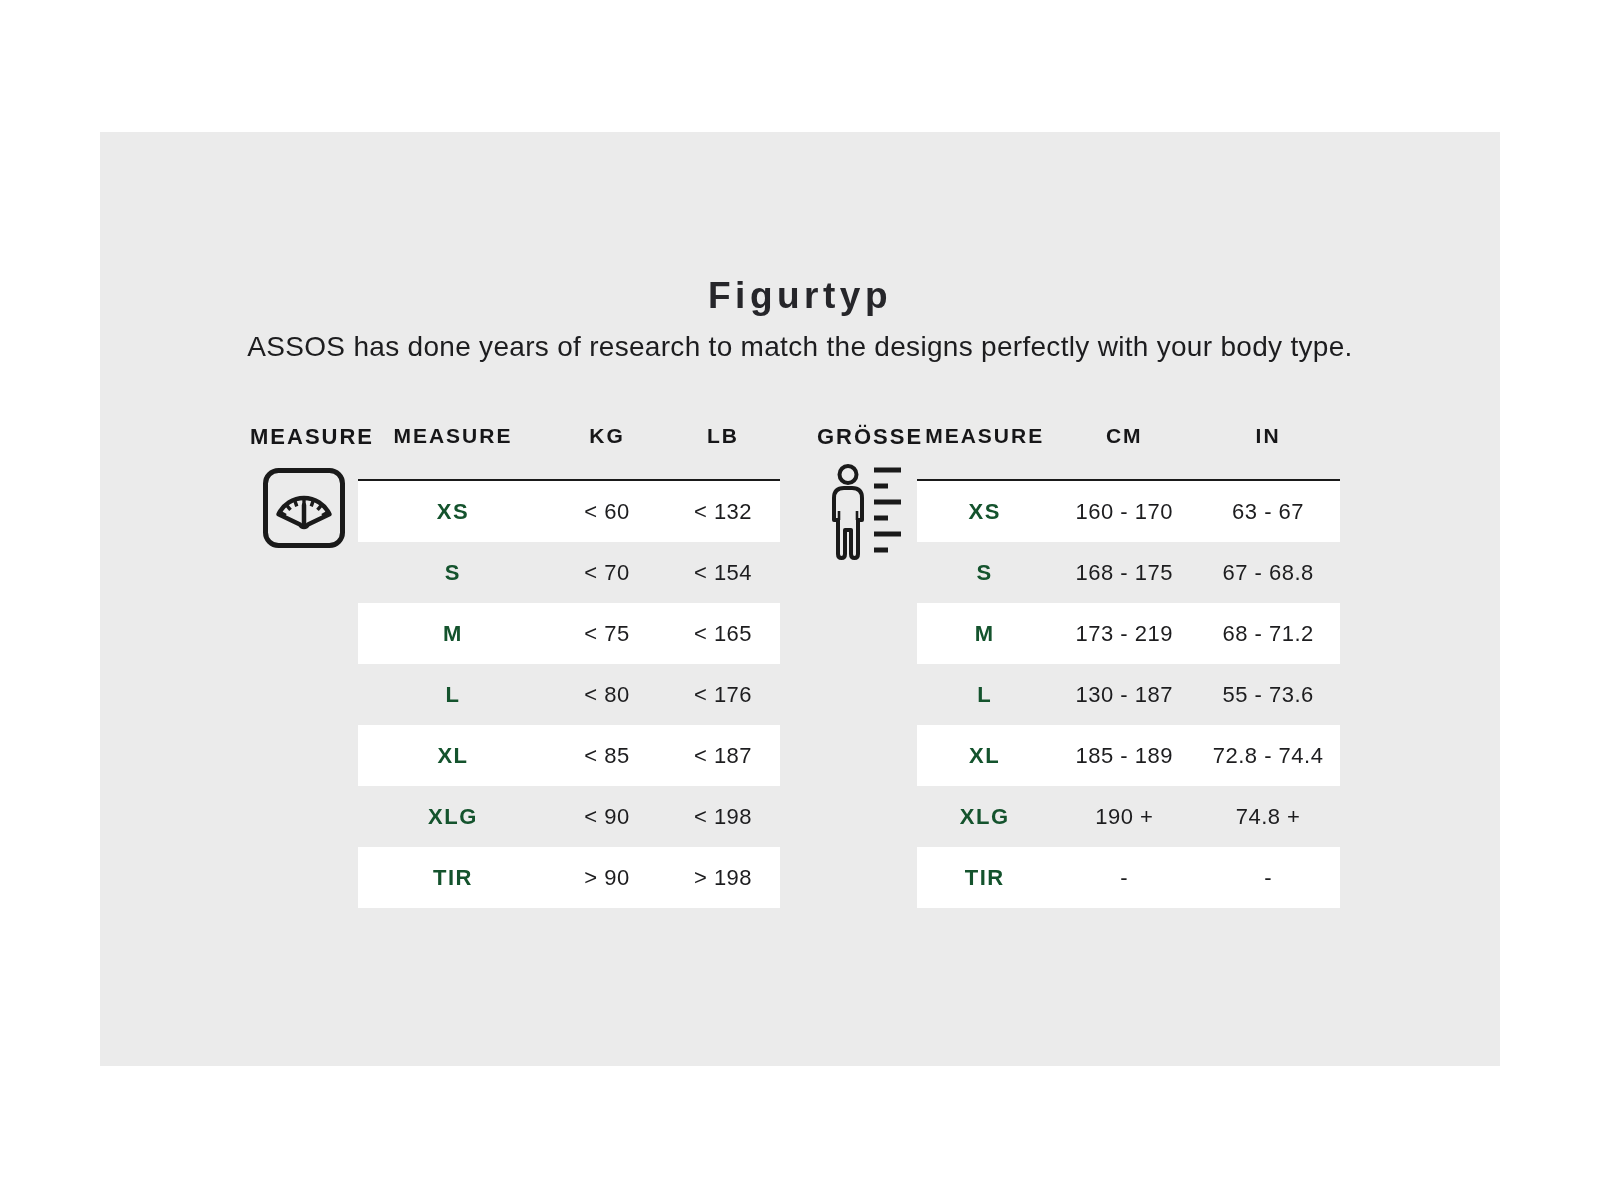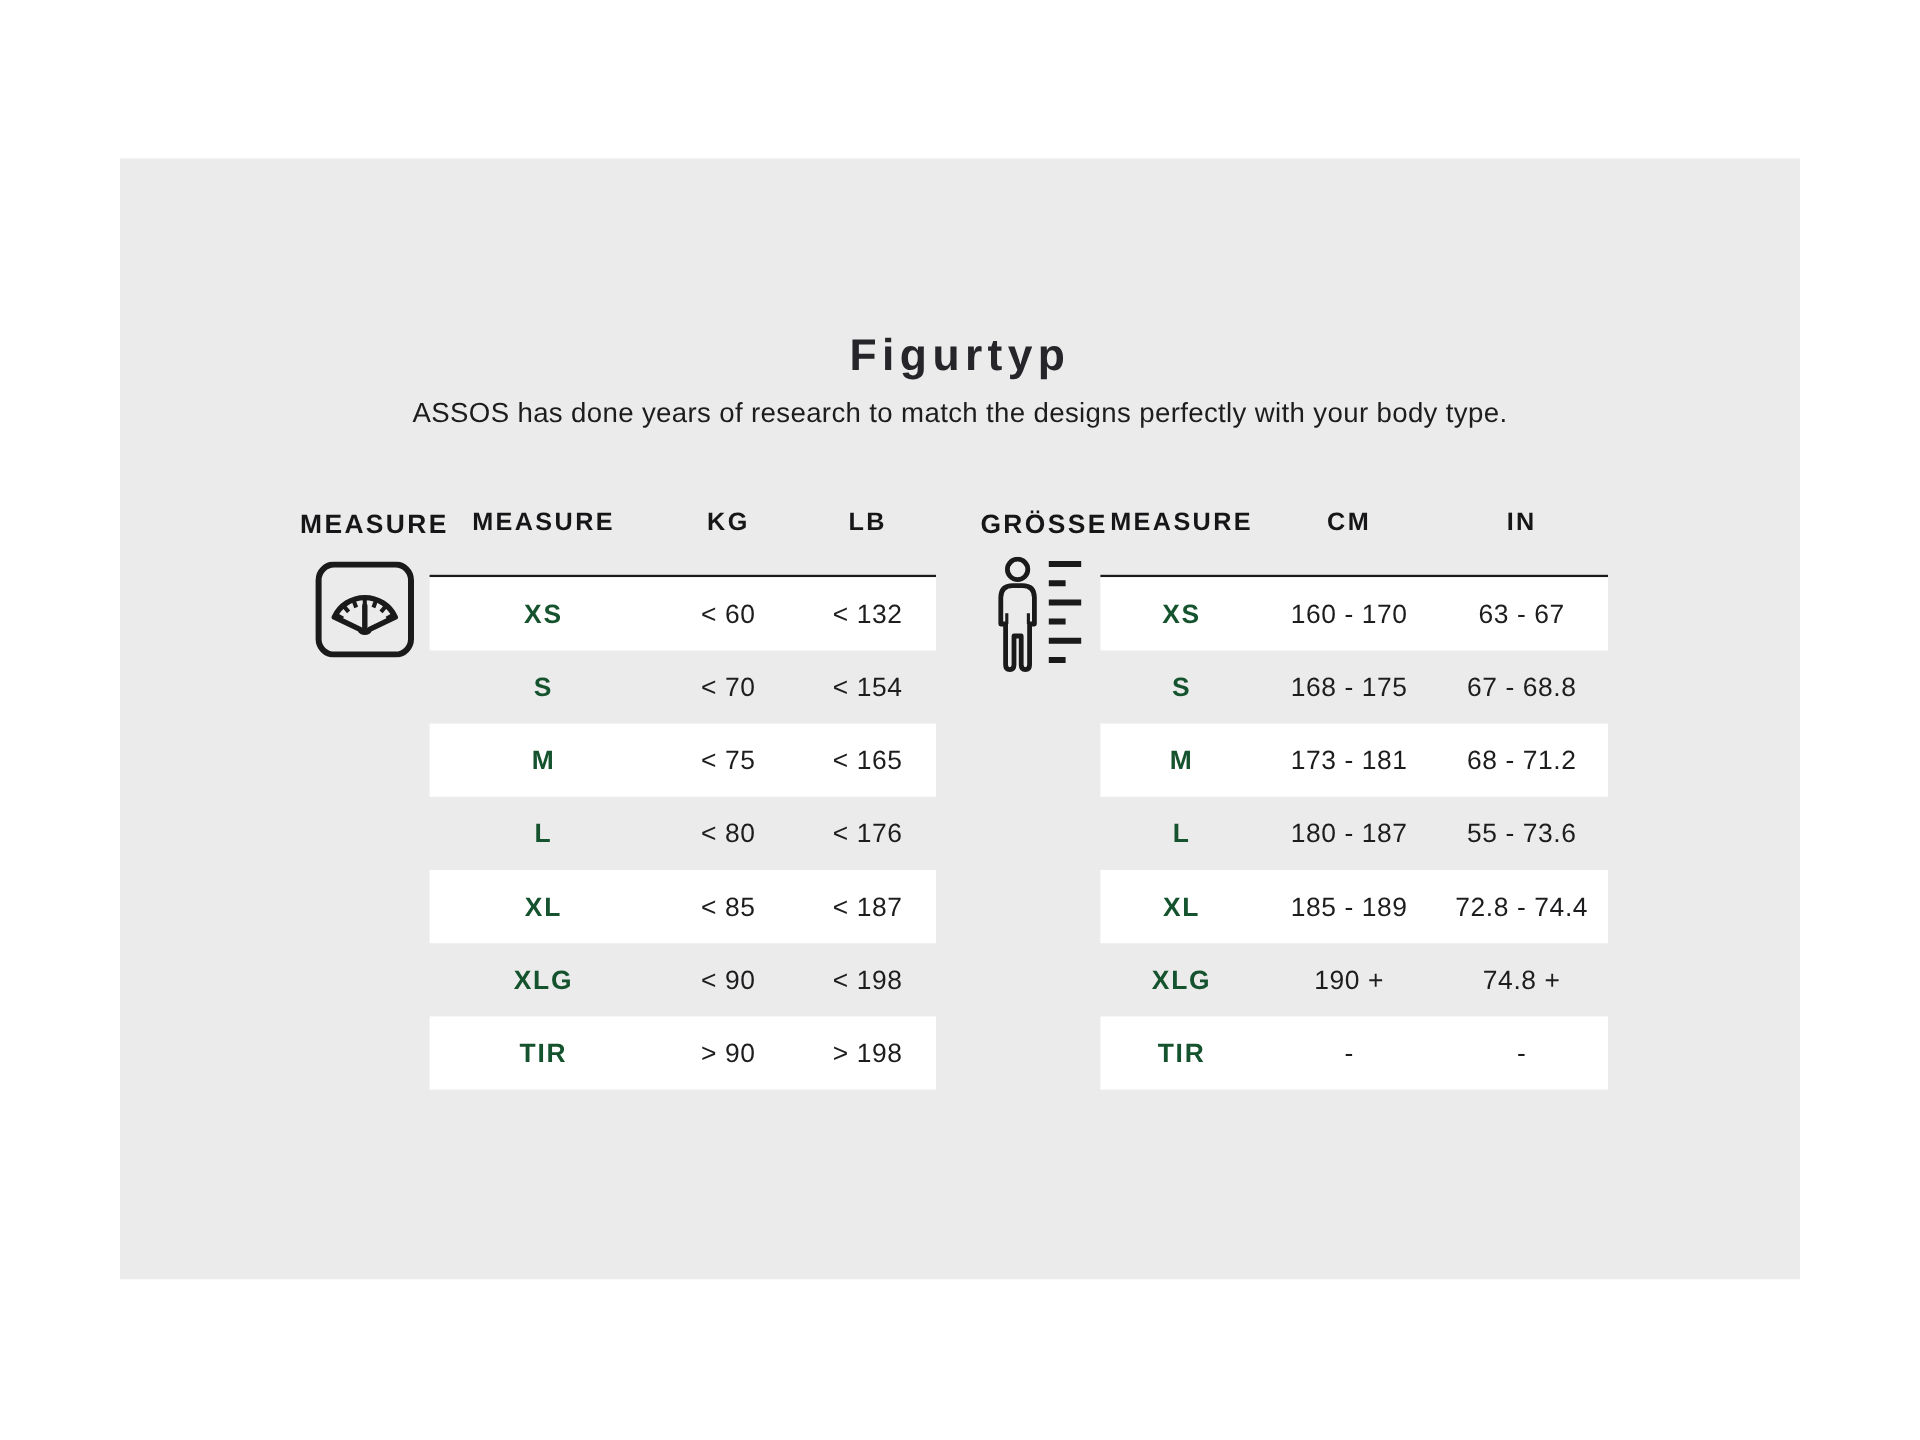--- a/index.html
+++ b/index.html
@@ -24,21 +24,21 @@
     left:0; top:143px; width:100%;
     text-align:center;
     font-size:37px; font-weight:bold;
     letter-spacing:4.5px;
     color:#26262a;
   }
   .subtitle {
     position:absolute;
     left:0; top:199px; width:100%;
     text-align:center;
-    font-size:23px;
+    font-size:28px;
     letter-spacing:0.3px;
     color:#1d1d1f;
   }
   .side-label {
     position:absolute;
     top:292px;
     font-size:22px; font-weight:bold;
     letter-spacing:2px;
     color:#161618;
     white-space:nowrap;
@@ -178,26 +178,26 @@
         <div class="c2">160 - 170</div>
         <div class="c3">63 - 67</div>
       </div>
       <div class="trow">
         <div class="c1 size">S</div>
         <div class="c2">168 - 175</div>
         <div class="c3">67 - 68.8</div>
       </div>
       <div class="trow">
         <div class="c1 size">M</div>
-        <div class="c2">173 - 181</div>
+        <div class="c2">173 - 219</div>
         <div class="c3">68 - 71.2</div>
       </div>
       <div class="trow">
         <div class="c1 size">L</div>
-        <div class="c2">180 - 187</div>
+        <div class="c2">130 - 187</div>
         <div class="c3">55 - 73.6</div>
       </div>
       <div class="trow">
         <div class="c1 size">XL</div>
         <div class="c2">185 - 189</div>
         <div class="c3">72.8 - 74.4</div>
       </div>
       <div class="trow">
         <div class="c1 size">XLG</div>
         <div class="c2">190 +</div>

